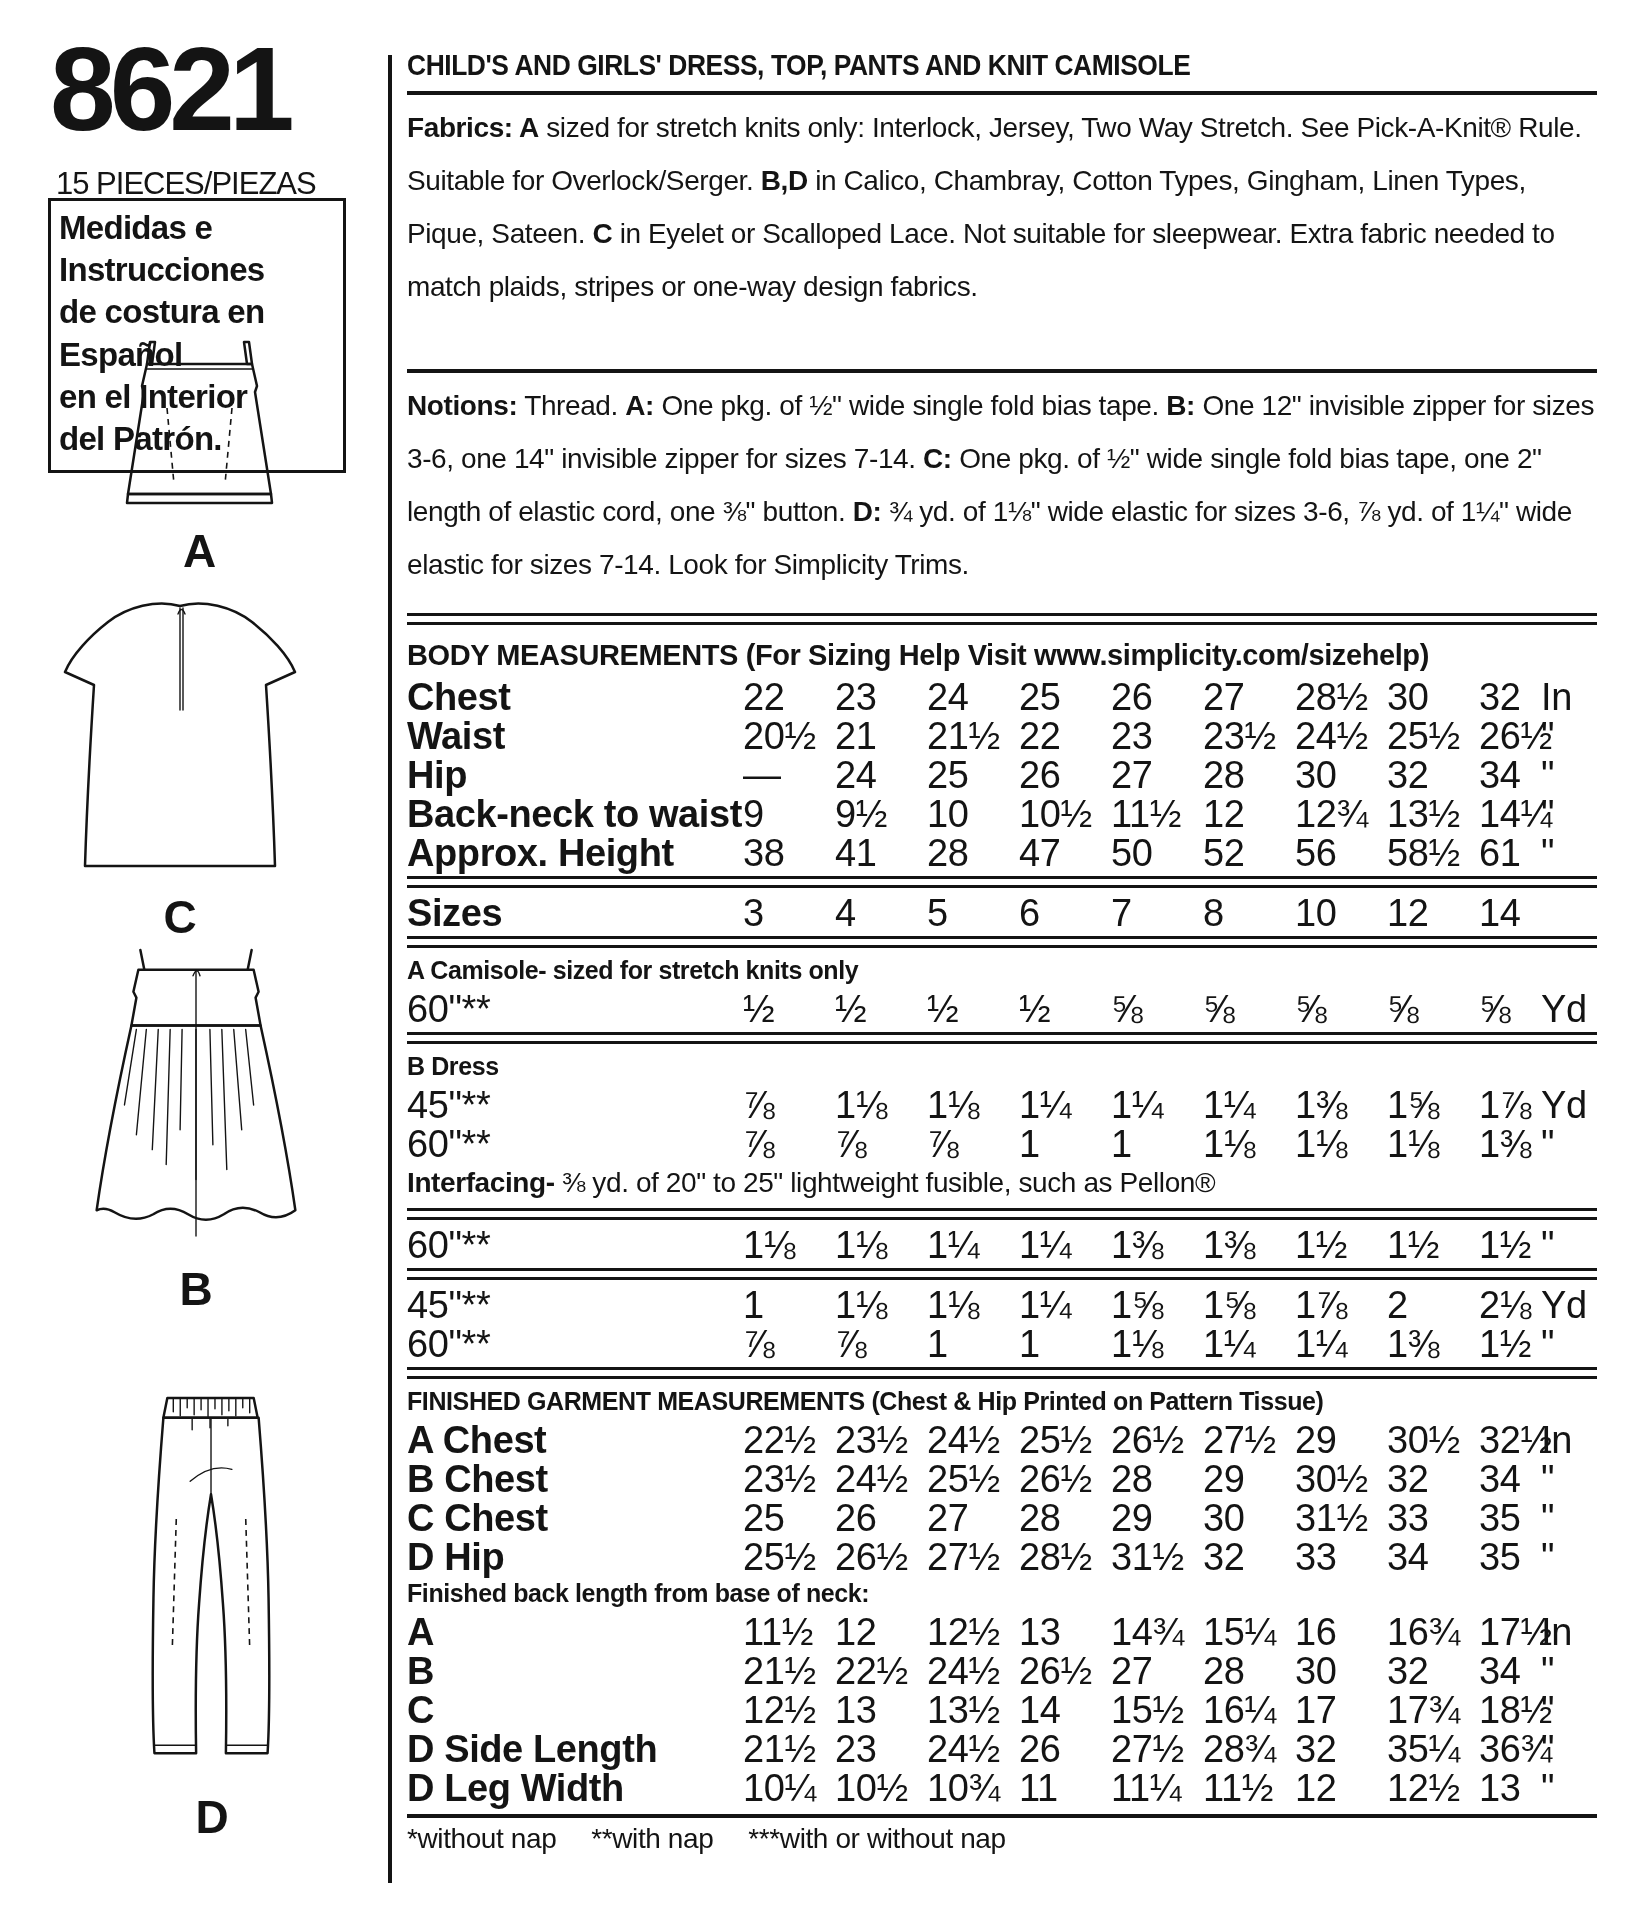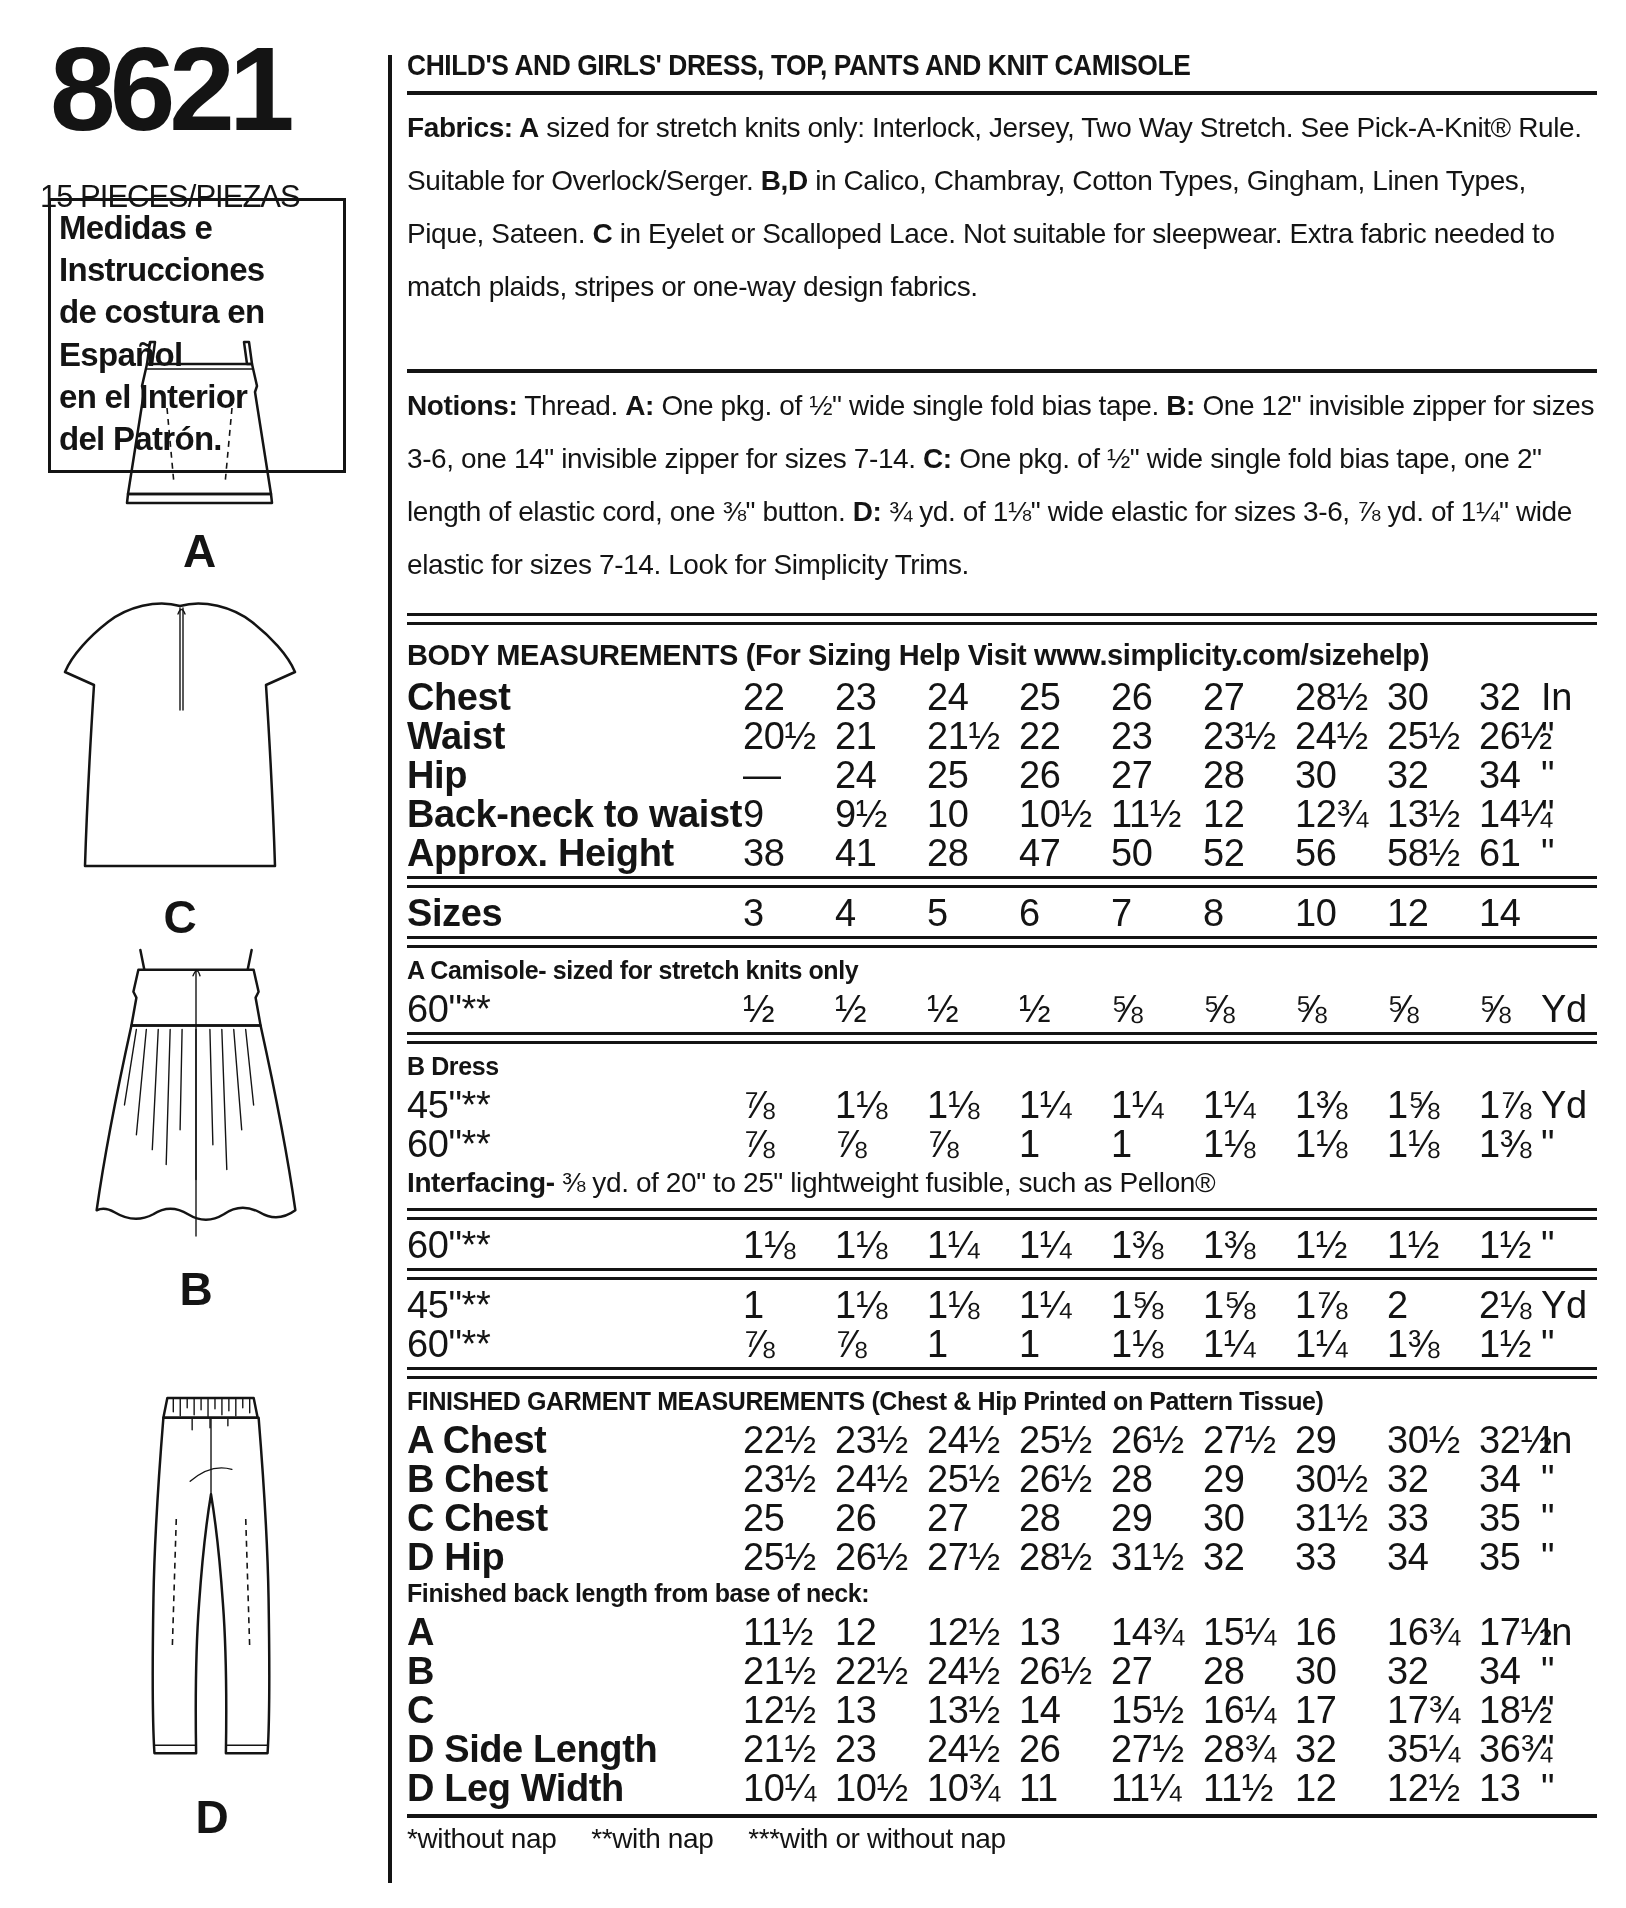--- a/index.html
+++ b/index.html
@@ -8,21 +8,21 @@
     font-family:"Liberation Sans",sans-serif;color:#141414;overflow:hidden;
     margin:0 auto;
   }
   .b{font-weight:bold;}
   
   .pattern-number{
     position:absolute;left:50px;top:30px;font-size:118px;font-weight:800;
     letter-spacing:-6px;line-height:1;
   }
   .pieces{
-    position:absolute;left:40px;top:166px;font-size:31px;letter-spacing:-1px;white-space:nowrap;margin-top:13px;
+    position:absolute;left:56px;top:166px;font-size:31px;letter-spacing:-1px;white-space:nowrap;
   }
   .es-box{
     position:absolute;left:48px;top:198px;width:276px;border:3px solid #141414;
     padding:6px 8px 10px;font-size:33px;font-weight:bold;line-height:1.28;
     letter-spacing:-0.7px;white-space:pre-line;
   }
   .fig{position:absolute;margin:0;text-align:center;}
   .fig svg{display:block;}
   .figlab{font-size:46px;font-weight:bold;margin-top:12px;line-height:1;}
   .vrule{position:absolute;left:388px;top:55px;width:4px;height:1828px;background:#141414;}

